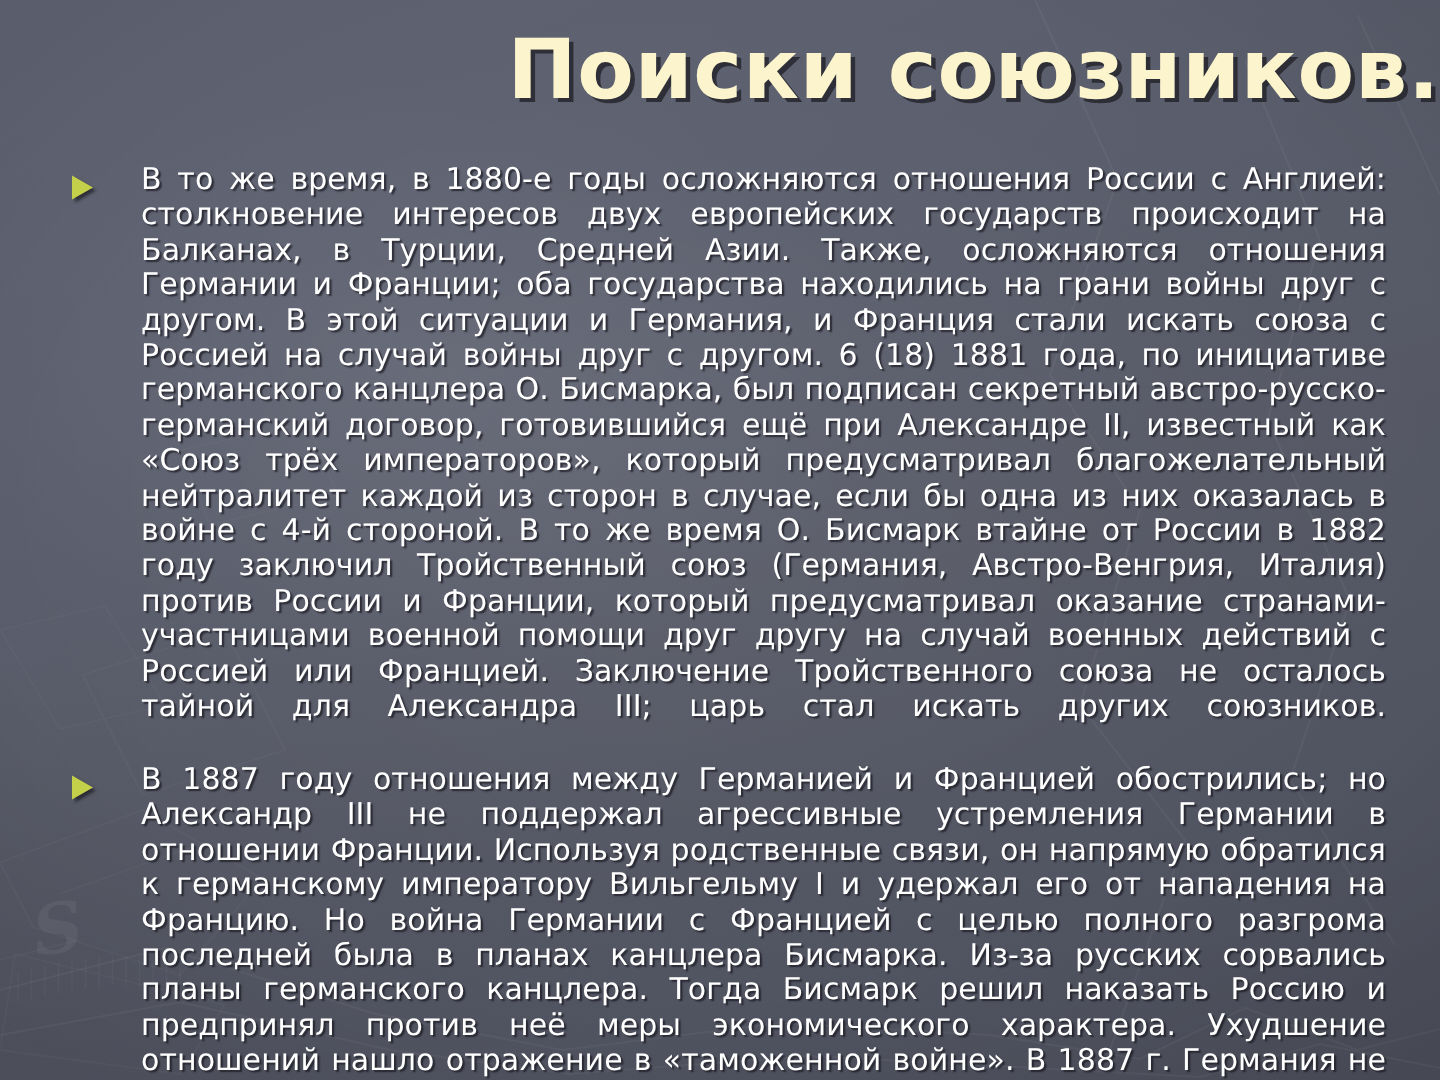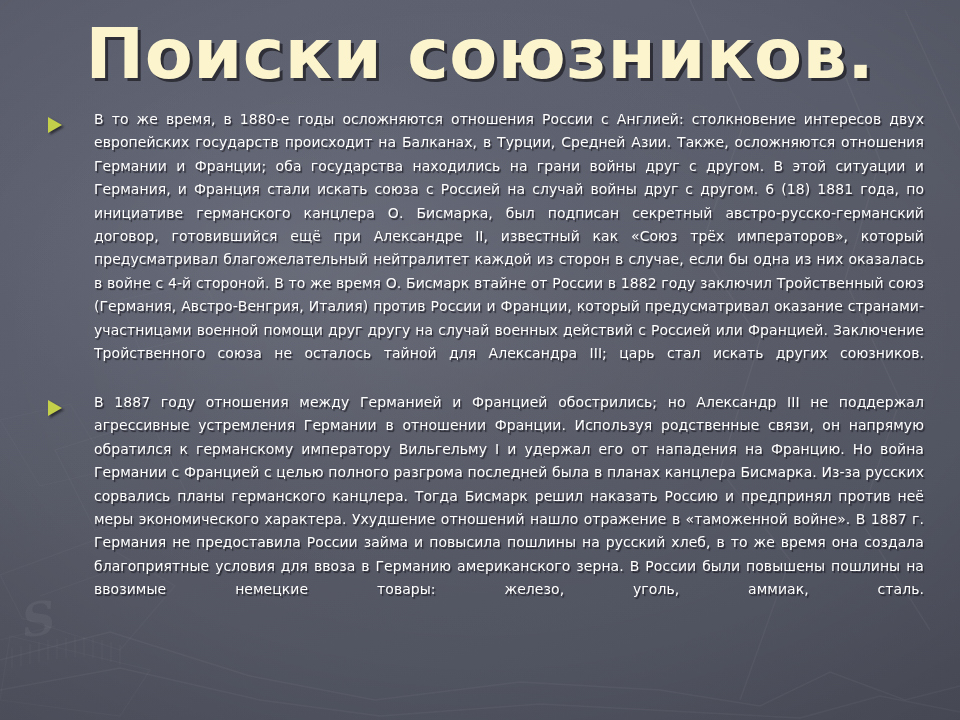--- a/index.html
+++ b/index.html
@@ -46,24 +46,24 @@
     font-size: 46px;
     font-family: "DejaVu Serif", serif;
     font-style: italic;
     transform: rotate(-8deg);
   }
 
   
   .title {
     position: absolute;
     left: 0; right: 0; top: 18px;
-    text-align: center;
+    text-align: right;
     font-family: "DejaVu Sans", sans-serif;
     font-weight: bold;
-    font-size: 70px;
+    font-size: 55px;
     line-height: 1.05;
     letter-spacing: 0.5px;
     color: #fbf4cd;
     text-shadow: 3px 3px 0 rgba(25,25,32,0.70);
     white-space: nowrap;
   }
 
   
   .body {
     position: absolute;
@@ -87,21 +87,21 @@
   .tri {
     width: 0; height: 0;
     border-top: 8px solid transparent;
     border-bottom: 8px solid transparent;
     border-left: 14px solid #c4cf4a;
     filter: drop-shadow(2px 2px 1px rgba(20,20,26,0.65));
   }
   .bullet-text {
     flex: 1 1 auto;
     color: #ffffff;
-    font-size: 14px;
+    font-size: 20px;
     line-height: 23.4px;
     text-align: justify;
     text-justify: inter-word;
     text-shadow: 1.5px 1.5px 1px rgba(22,22,30,0.72);
     letter-spacing: 0.05px;
     hyphens: none;
   }
   .bullet-text:after {
     content: "";
     display: inline-block;

